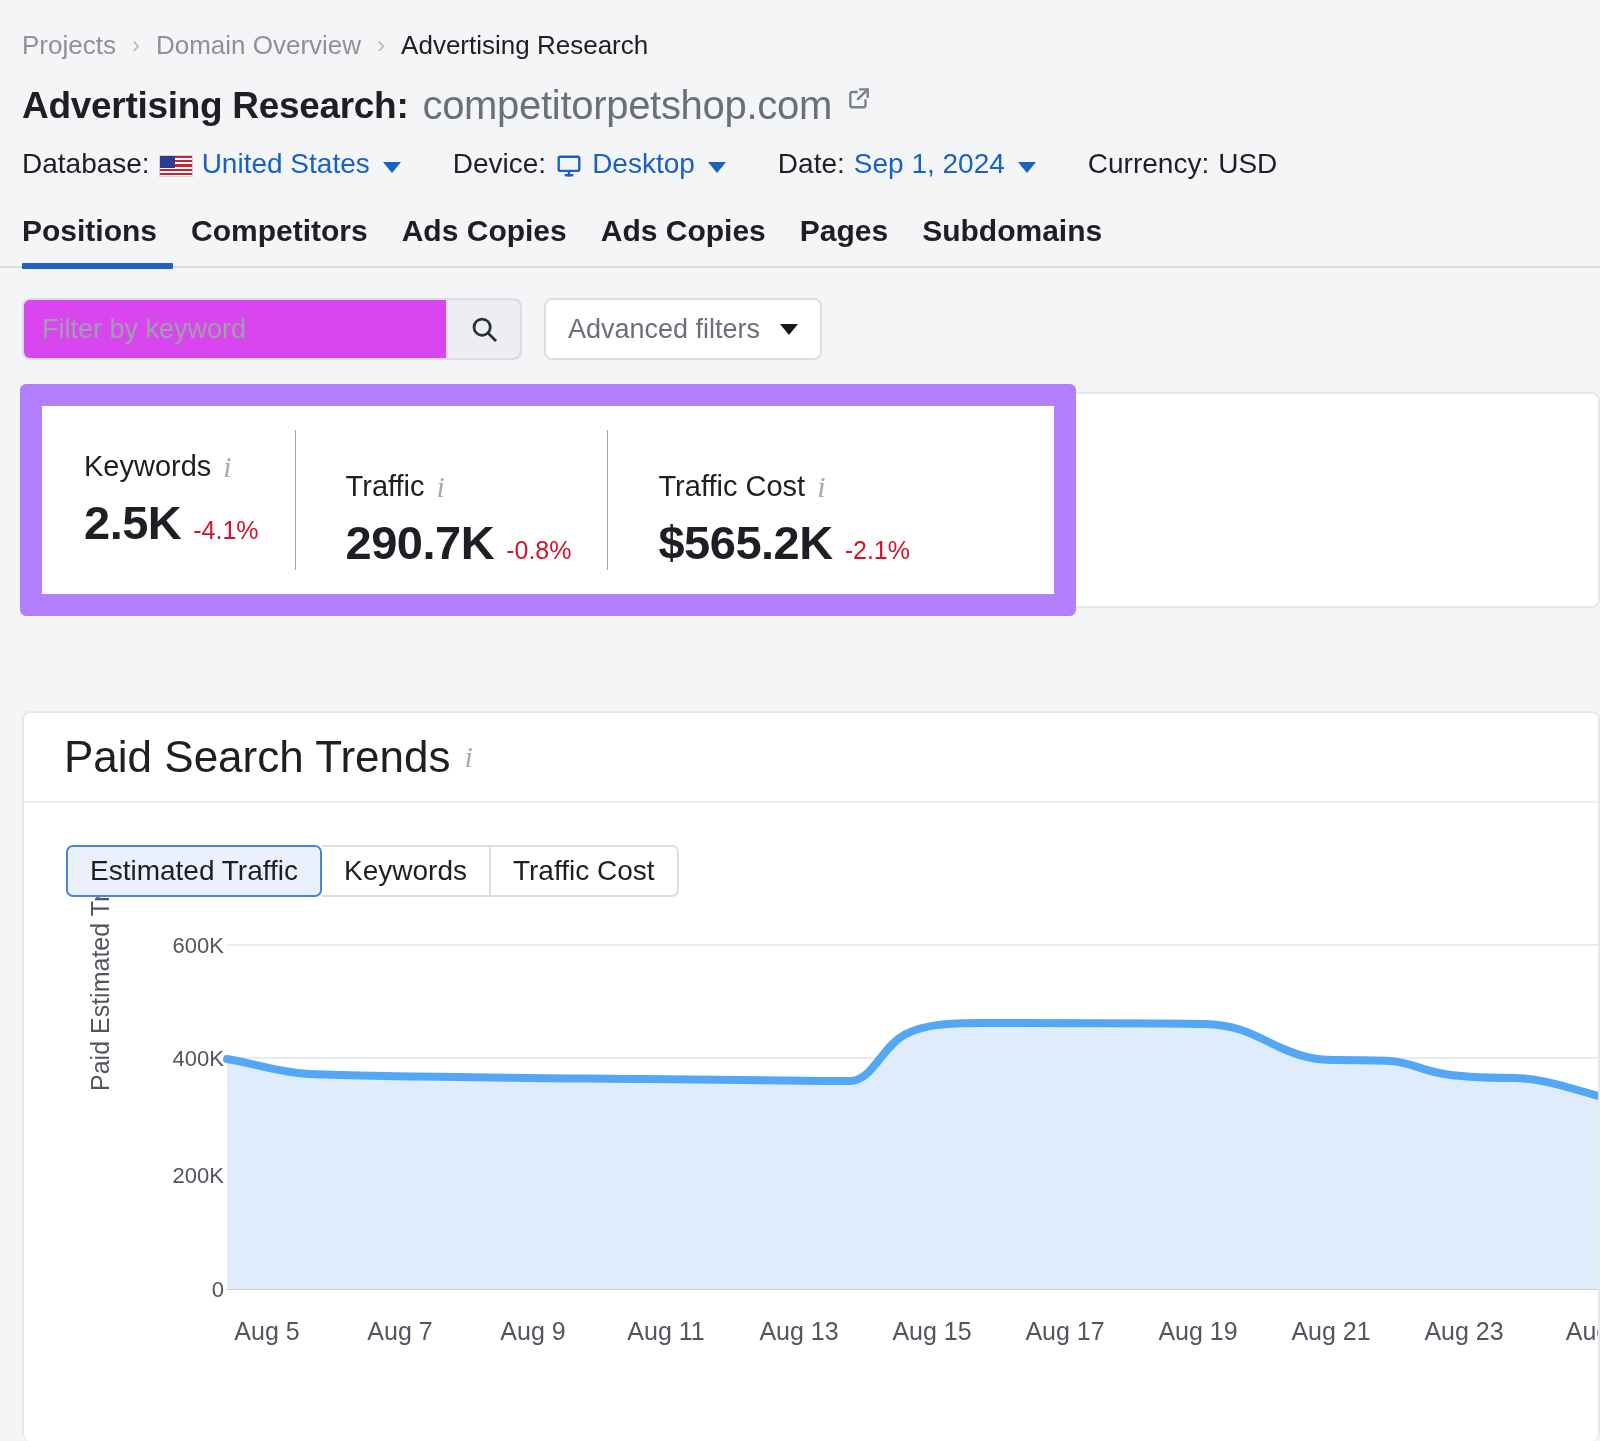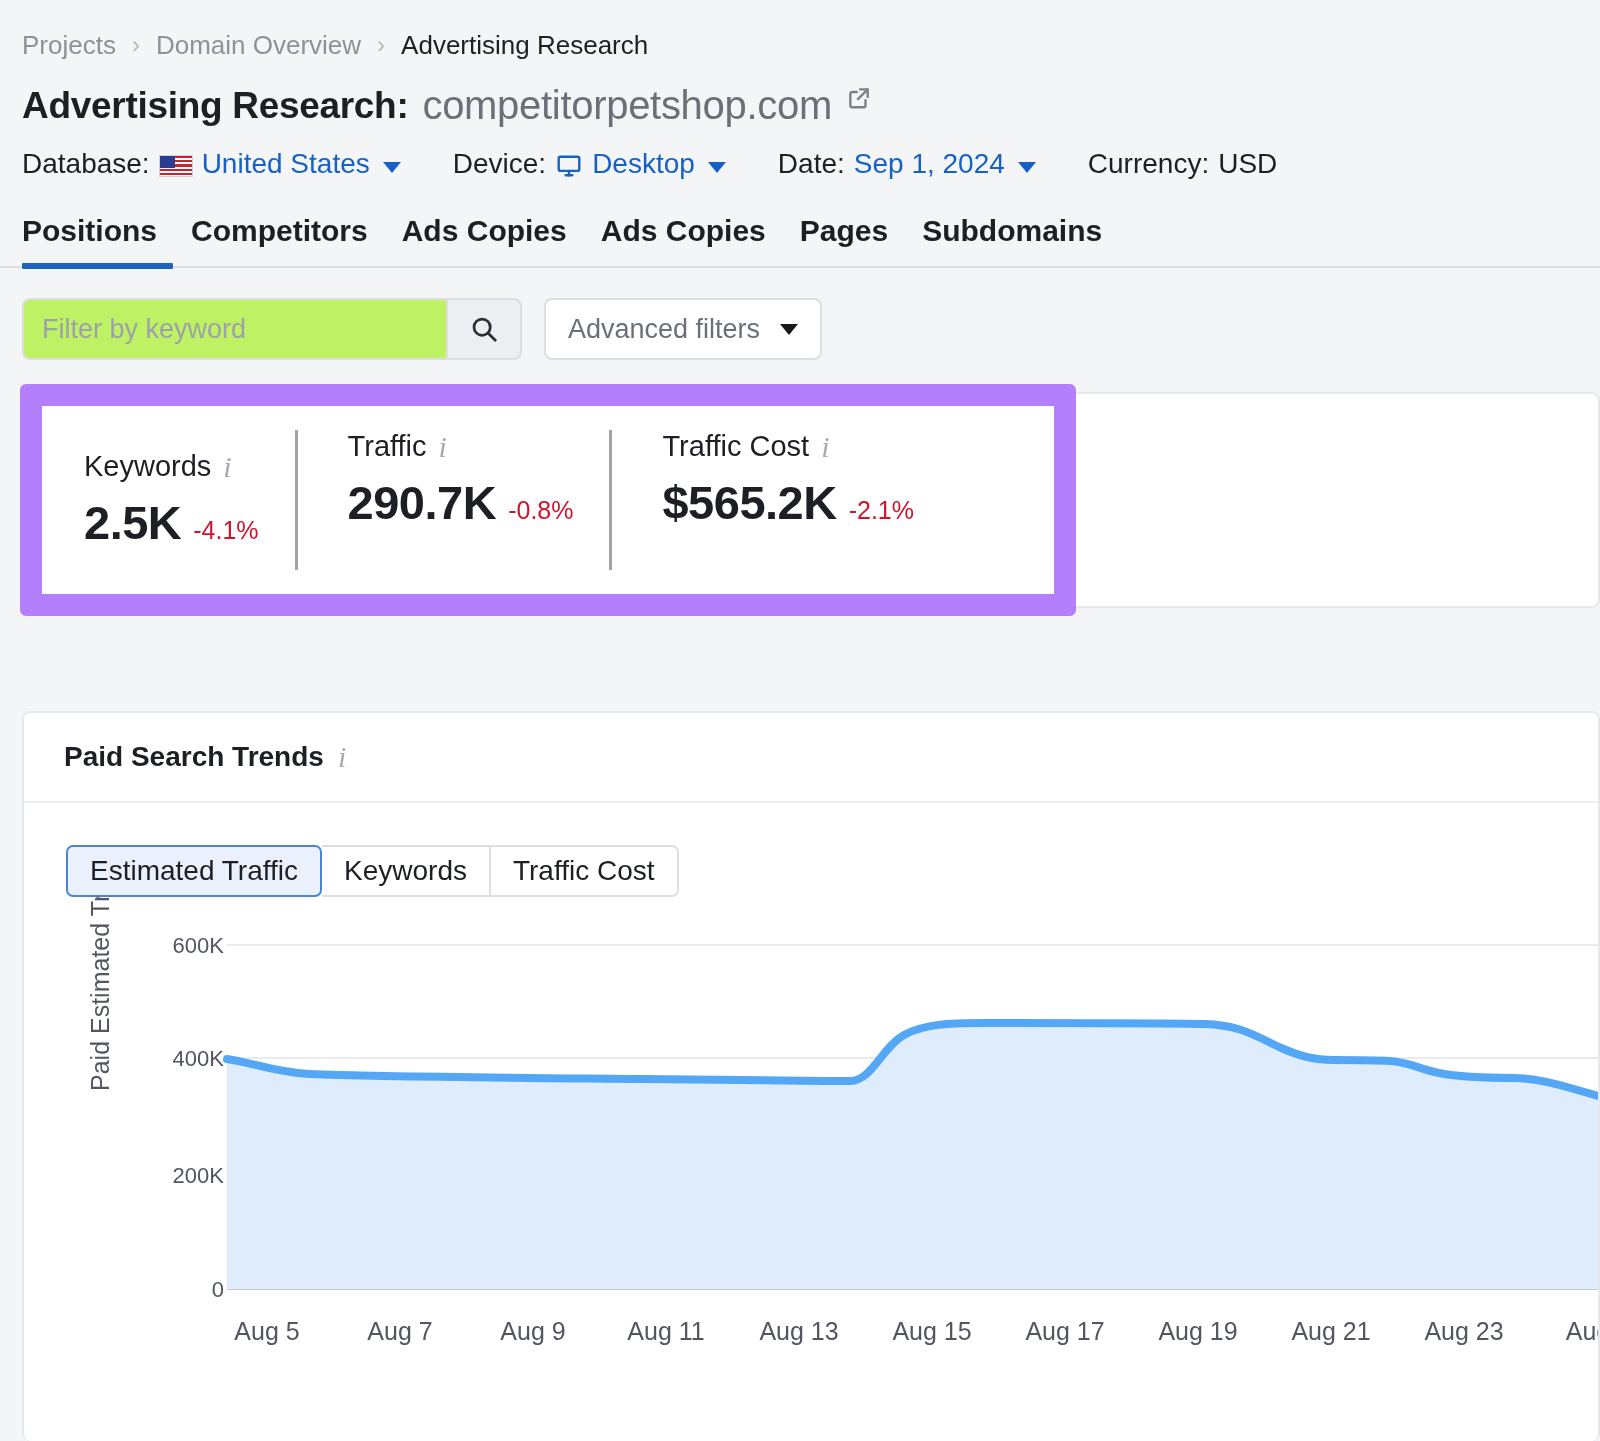--- a/index.html
+++ b/index.html
@@ -150,21 +150,21 @@
     align-items: center;
     gap: 22px;
     padding: 30px 0 0 22px;
   }
   .search-wrap {
     display: flex;
     width: 500px;
     height: 62px;
     border: 2px solid #dcdee3;
     border-radius: 8px;
-    background: #bef264;
+    background: #d946ef;
     overflow: hidden;
   }
   .search-input {
     flex: 1;
     border: none;
     outline: none;
     font-size: 27px;
     padding: 0 18px;
     color: #1d1f24;
     font-family: "Liberation Sans", sans-serif;
@@ -231,24 +231,24 @@
     height: 100%;
     padding-left: 42px;
   }
   .metric {
     display: flex;
     flex-direction: column;
     justify-content: center;
     padding-right: 36px;
   }
   .metric + .metric {
-    border-left: 3px solid #a3a3a3;
+    border-left: 1px solid #a3a3a3;
     padding-left: 50px;
     height: 140px;
-    justify-content: flex-start;
+    justify-content: flex-end;
   }
   .metric-head {
     display: flex;
     align-items: center;
     gap: 12px;
     font-size: 29px;
     color: #1d1f24;
     margin-bottom: 12px;
   }
   .metric-value-row {
@@ -289,22 +289,22 @@
   }
   .trends-head {
     display: flex;
     align-items: center;
     gap: 14px;
     height: 90px;
     padding-left: 40px;
     border-bottom: 2px solid #eceef1;
   }
   .trends-title {
-    font-size: 28px;
-    font-weight: 700;
+    font-size: 44px;
+    font-weight: 400;
   }
   .seg-group {
     display: flex;
     margin: 42px 0 0 42px;
     width: fit-content;
     height: 52px;
     border-radius: 7px;
   }
   .seg {
     display: flex;

